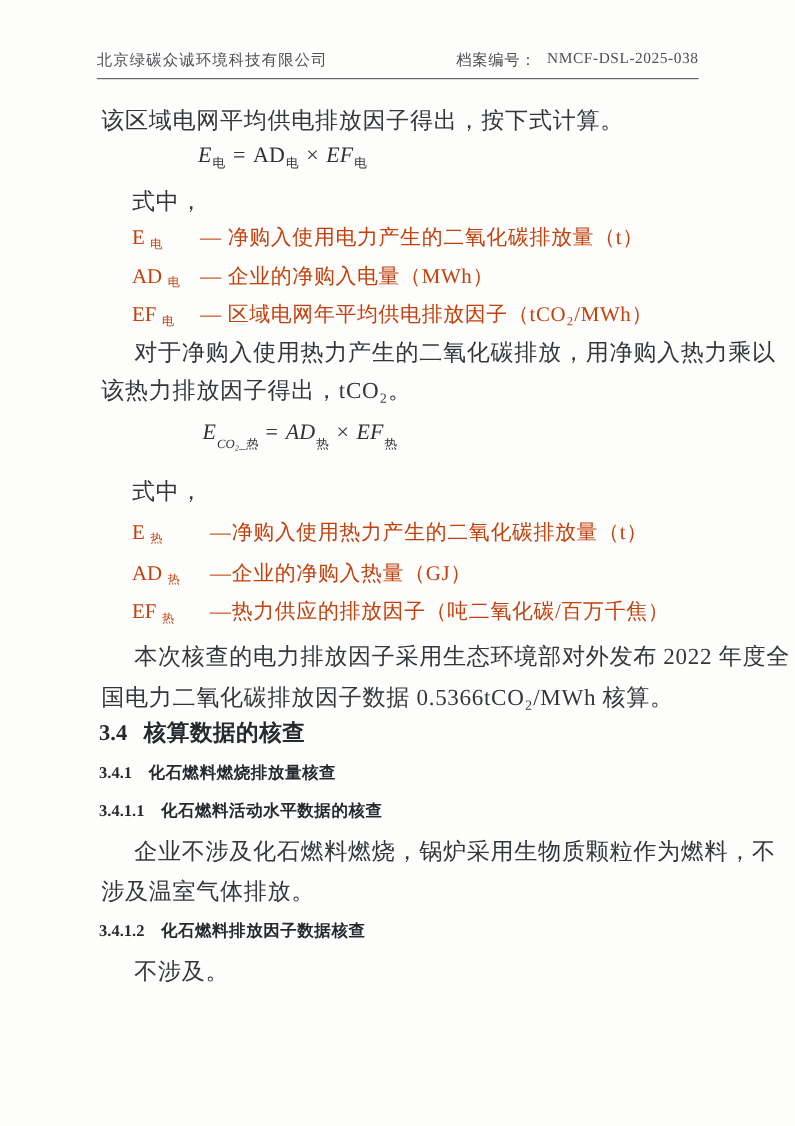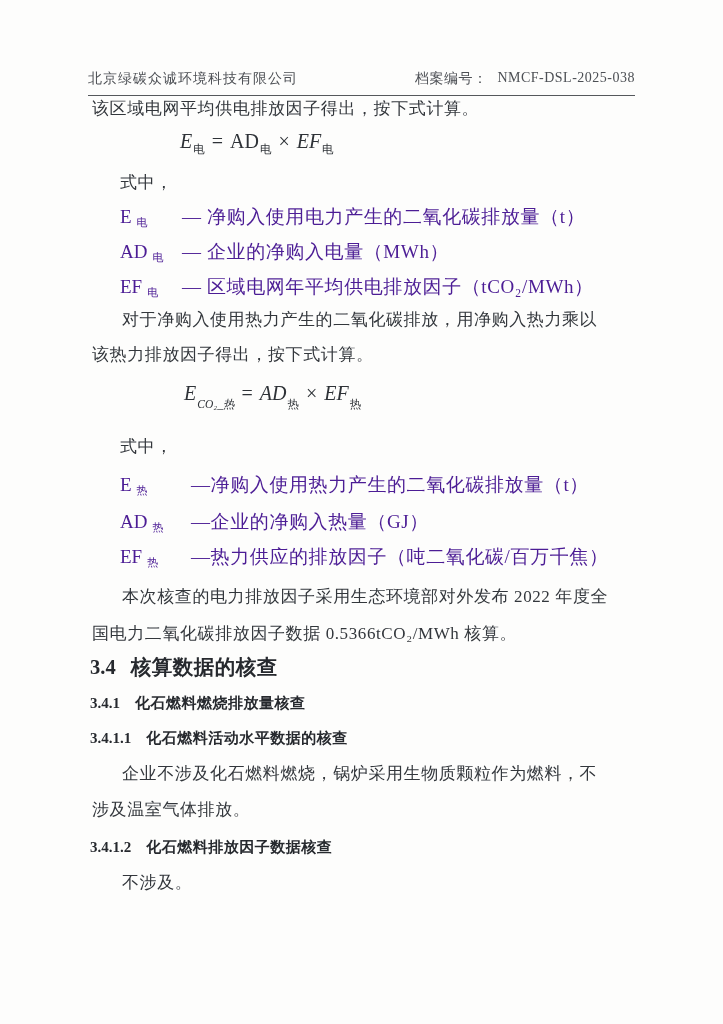--- a/index.html
+++ b/index.html
@@ -21,25 +21,25 @@
     width: 547px;
     display: flex;
     justify-content: space-between;
     align-items: baseline;
     padding-bottom: 7px;
     border-bottom: 1.5px solid #55585c;
     font-size: 14px;
     color: #4c4f54;
     letter-spacing: 1px;
   }
-  .doc-header .archive { display: flex; gap: 10px; letter-spacing: 0.5px; margin-top: 24px; }
+  .doc-header .archive { display: flex; gap: 10px; letter-spacing: 0.5px; }
   
   .tline {
     position: absolute;
-    font-size: 17px;
+    font-size: 21px;
     line-height: 22px;
     letter-spacing: 0.6px;
     white-space: nowrap;
     color: #33373c;
   }
   .indent1 { left: 122px; }
   .margin0 { left: 92px; }
   .wherelbl { left: 120px; }
   
   .formula {
@@ -60,21 +60,21 @@
   .fsub.deep { vertical-align: -8px; font-style: italic; }
   .fsub.deep2 { vertical-align: -8px; font-style: normal; }
   .fop { margin: 0 7px; font-style: normal; }
   
   .def-row {
     position: absolute;
     left: 120px;
     font-size: 19px;
     line-height: 22px;
     white-space: nowrap;
-    color: #4c1d95;
+    color: #c2410c;
   }
   .def-term { display: inline-block; width: 62px; letter-spacing: 0; }
   .def-row.heat .def-term { width: 71px; }
   .def-term .subsc {
     font-size: 11px;
     vertical-align: -3px;
     margin-left: 5px;
   }
   .def-desc { letter-spacing: 0.6px; }
   
@@ -126,21 +126,21 @@
     <span class="def-term"><span>E</span><span class="subsc">电</span></span><span class="def-desc">— 净购入使用电力产生的二氧化碳排放量（t）</span>
   </div>
   <div class="def-row" style="top:241px">
     <span class="def-term"><span>AD</span><span class="subsc">电</span></span><span class="def-desc">— 企业的净购入电量（MWh）</span>
   </div>
   <div class="def-row" style="top:276px">
     <span class="def-term"><span>EF</span><span class="subsc">电</span></span><span class="def-desc">— 区域电网年平均供电排放因子（tCO₂/MWh）</span>
   </div>
 
   <div class="tline indent1" style="top:309px">对于净购入使用热力产生的二氧化碳排放，用净购入热力乘以</div>
-  <div class="tline margin0" style="top:344px">该热力排放因子得出，按下式计算。</div>
+  <div class="tline margin0" style="top:344px">该热力排放因子得出，tCO₂。</div>
 
   <div class="formula" style="left:184px; top:381px">
     <span class="fvar">E</span><span class="fsub deep">CO₂_热</span><span class="fop">=</span><span class="fvar">AD</span><span class="fsub deep2">热</span><span class="fop">×</span><span class="fvar">EF</span><span class="fsub deep2">热</span>
   </div>
 
   <div class="tline wherelbl" style="top:436px">式中，</div>
 
   <div class="def-row heat" style="top:474px">
     <span class="def-term"><span>E</span><span class="subsc">热</span></span><span class="def-desc">—净购入使用热力产生的二氧化碳排放量（t）</span>
   </div>

